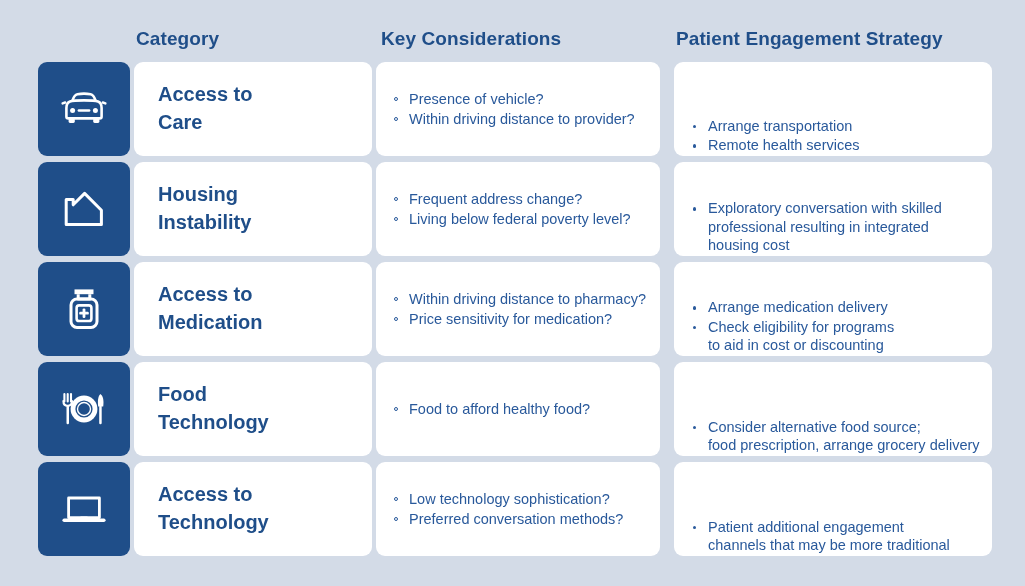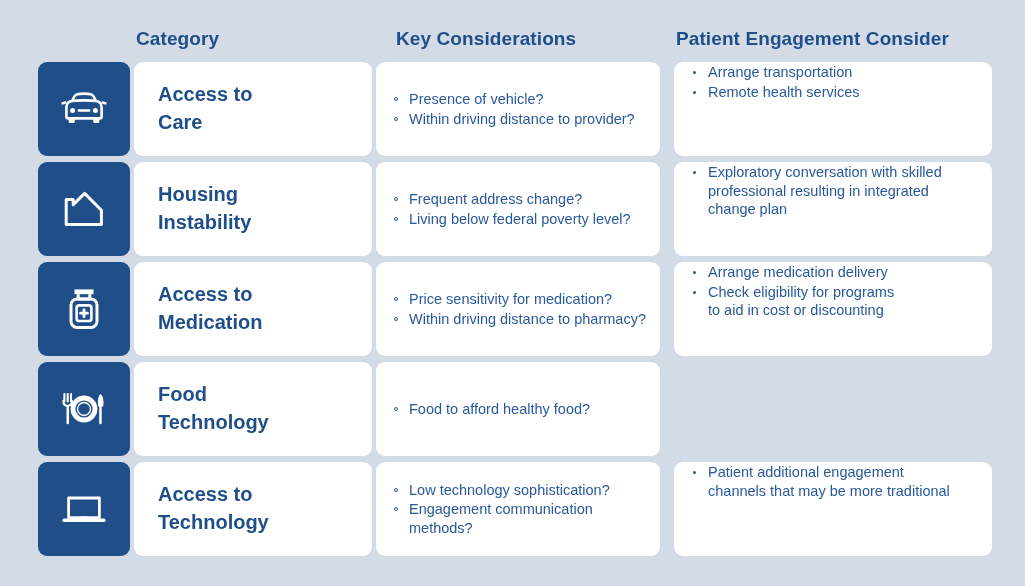--- a/index.html
+++ b/index.html
@@ -32,21 +32,21 @@
   }
   .col-head {
     position: absolute;
     font-size: 19px;
     font-weight: bold;
     color: #1f4e89;
     letter-spacing: 0.1px;
     white-space: nowrap;
   }
   .col-head.c1 { left: 136px; }
-  .col-head.c2 { left: 396px; }
+  .col-head.c2 { left: 381px; }
   .col-head.c3 { left: 676px; }
 
   
   .rows {
     position: absolute;
     top: 62px;
     left: 38px;
     width: 954px;
   }
   .row {
@@ -104,21 +104,21 @@
     margin-right: 14px;
   }
 
   
   .strat-card {
     flex: 1 1 auto;
     background: #ffffff;
     border-radius: 9px;
     display: flex;
     flex-direction: column;
-    justify-content: flex-start;
+    justify-content: flex-end;
     padding: 0 12px 0 18px;
     box-sizing: border-box;
   }
 
   ul.blist {
     list-style: none;
     margin: 0;
     padding: 0;
   }
   ul.blist li {
@@ -156,21 +156,21 @@
   ul.solid li { padding-left: 16px; }
 </style>
 </head>
 <body>
 
 <div class="board">
 
   <div class="header-row">
     <div class="col-head c1">Category</div>
     <div class="col-head c2">Key Considerations</div>
-    <div class="col-head c3">Patient Engagement Consider</div>
+    <div class="col-head c3">Patient Engagement Strategy</div>
   </div>
 
   <div class="rows">
 
     <div class="row">
       <div class="icon-tile">
         <span>
           <svg width="50" height="40" viewBox="0 0 50 40" fill="none">
             <path d="M13.5 11.5 C14.8 7.2 16.2 5.6 18.4 5.2 C21.6 4.6 28.4 4.6 31.6 5.2 C33.8 5.6 35.2 7.2 36.5 11.5" stroke="#ffffff" stroke-width="2.6" stroke-linecap="round" stroke-linejoin="round"></path>
             <path d="M11 12.5 C15 11 35 11 39 12.5 C41.6 13.5 42.6 15.8 42.6 19 L42.6 27.5 C42.6 28.6 41.8 29.4 40.7 29.4 L9.3 29.4 C8.2 29.4 7.4 28.6 7.4 27.5 L7.4 19 C7.4 15.8 8.4 13.5 11 12.5 Z" stroke="#ffffff" stroke-width="2.6" stroke-linejoin="round"></path>
@@ -217,21 +217,21 @@
       <div class="cons-card">
         <ul class="blist hollow">
           <li>Frequent address change?</li>
           <li>Living below federal poverty level?</li>
         </ul>
       </div>
       <div class="strat-card">
         <ul class="blist solid">
           <li>Exploratory conversation with skilled
 professional resulting in integrated
-change plan</li>
+housing cost</li>
         </ul>
       </div>
     </div>
 
     <div class="row">
       <div class="icon-tile">
         <span>
           <svg width="42" height="46" viewBox="0 0 42 46" fill="none">
             <path d="M11.5 3.4 L30.5 3.4 L30.5 8.2 L11.5 8.2 Z" fill="#ffffff"></path>
             <path d="M15.2 8.2 L15.2 13.0 L26.8 13.0 L26.8 8.2" stroke="#ffffff" stroke-width="3" stroke-linejoin="round"></path>
@@ -241,22 +241,22 @@
             <rect x="16.2" y="25.8" width="9.6" height="2.8" rx="1.2" fill="#ffffff"></rect>
           </svg>
         </span>
       </div>
       <div class="cat-card">
         <div class="cat-title">Access to
 Medication</div>
       </div>
       <div class="cons-card">
         <ul class="blist hollow">
+          <li>Within driving distance to pharmacy?</li>
           <li>Price sensitivity for medication?</li>
-          <li>Within driving distance to pharmacy?</li>
         </ul>
       </div>
       <div class="strat-card">
         <ul class="blist solid">
           <li>Arrange medication delivery</li>
           <li>Check eligibility for programs
 to aid in cost or discounting</li>
         </ul>
       </div>
     </div>
@@ -279,40 +279,46 @@
       </div>
       <div class="cat-card">
         <div class="cat-title">Food
 Technology</div>
       </div>
       <div class="cons-card">
         <ul class="blist hollow">
           <li>Food to afford healthy food?</li>
         </ul>
       </div>
+      <div class="strat-card">
+        <ul class="blist solid">
+          <li>Consider alternative food source;
+food prescription, arrange grocery delivery</li>
+        </ul>
+      </div>
     </div>
 
     <div class="row">
       <div class="icon-tile">
         <span>
           <svg width="50" height="38" viewBox="0 0 50 38" fill="none">
             <path d="M9.6 8.0 L40.4 8.0 L40.4 27.6 L9.6 27.6 Z" stroke="#ffffff" stroke-width="2.8" stroke-linejoin="round"></path>
             <rect x="3.4" y="28.4" width="43.2" height="3.6" rx="1.8" fill="#ffffff"></rect>
             <rect x="21.0" y="26.4" width="8.0" height="2.4" rx="1.2" fill="#ffffff"></rect>
           </svg>
         </span>
       </div>
       <div class="cat-card">
         <div class="cat-title">Access to
 Technology</div>
       </div>
       <div class="cons-card">
         <ul class="blist hollow">
           <li>Low technology sophistication?</li>
-          <li>Engagement communication methods?</li>
+          <li>Preferred conversation methods?</li>
         </ul>
       </div>
       <div class="strat-card">
         <ul class="blist solid">
           <li>Patient additional engagement
 channels that may be more traditional</li>
         </ul>
       </div>
     </div>
 

